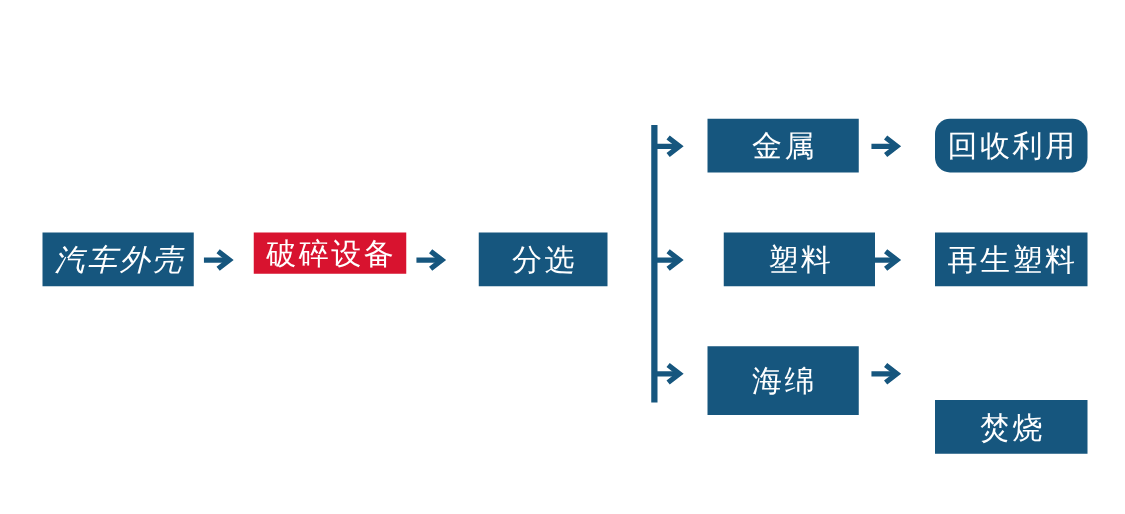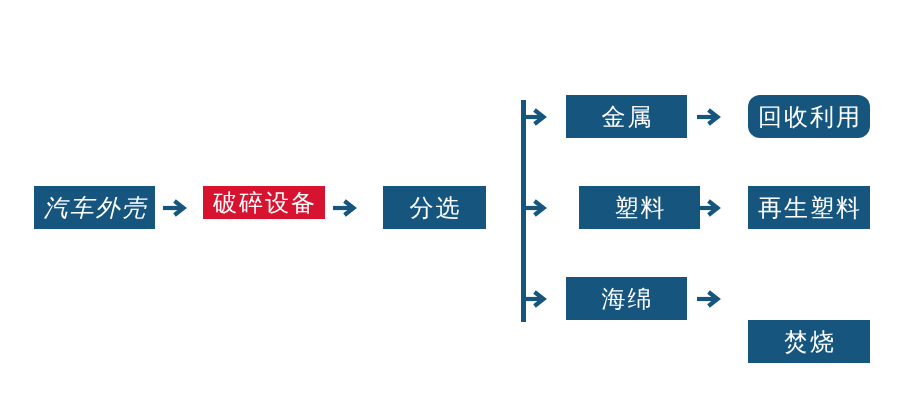--- a/index.html
+++ b/index.html
@@ -67,21 +67,21 @@
     <line x1="0" y1="10" x2="19" y2="10"></line>
     <polyline points="11.5,3 20.5,10 11.5,17"></polyline>
   </svg>
   <svg class="arrow" style="left:523px; top:289px;" width="28" height="20" viewBox="0 0 28 20">
     <line x1="0" y1="10" x2="19" y2="10"></line>
     <polyline points="11.5,3 20.5,10 11.5,17"></polyline>
   </svg>
 
   <div class="node" style="left: 566px; top: 95px; width: 121px; height: 43px; background-color: rgb(22, 86, 126);">金属</div>
   <div class="node" style="left: 566px; top: 186px; width: 121px; height: 43px; background-color: rgb(22, 86, 126); margin-left: 13px;">塑料</div>
-  <div class="node" style="left: 566px; top: 277px; width: 121px; height: 43px; background-color: rgb(22, 86, 126);">海绵</div>
+  <div class="node" style="left: 566px; top: 277px; width: 121px; height: 55px; background-color: rgb(22, 86, 126);">海绵</div>
 
   <svg class="arrow" style="left:697px; top:107px;" width="28" height="20" viewBox="0 0 28 20">
     <line x1="0" y1="10" x2="19" y2="10"></line>
     <polyline points="11.5,3 20.5,10 11.5,17"></polyline>
   </svg>
   <svg class="arrow" style="left:697px; top:198px;" width="28" height="20" viewBox="0 0 28 20">
     <line x1="0" y1="10" x2="19" y2="10"></line>
     <polyline points="11.5,3 20.5,10 11.5,17"></polyline>
   </svg>
   <svg class="arrow" style="left:697px; top:289px;" width="28" height="20" viewBox="0 0 28 20">

